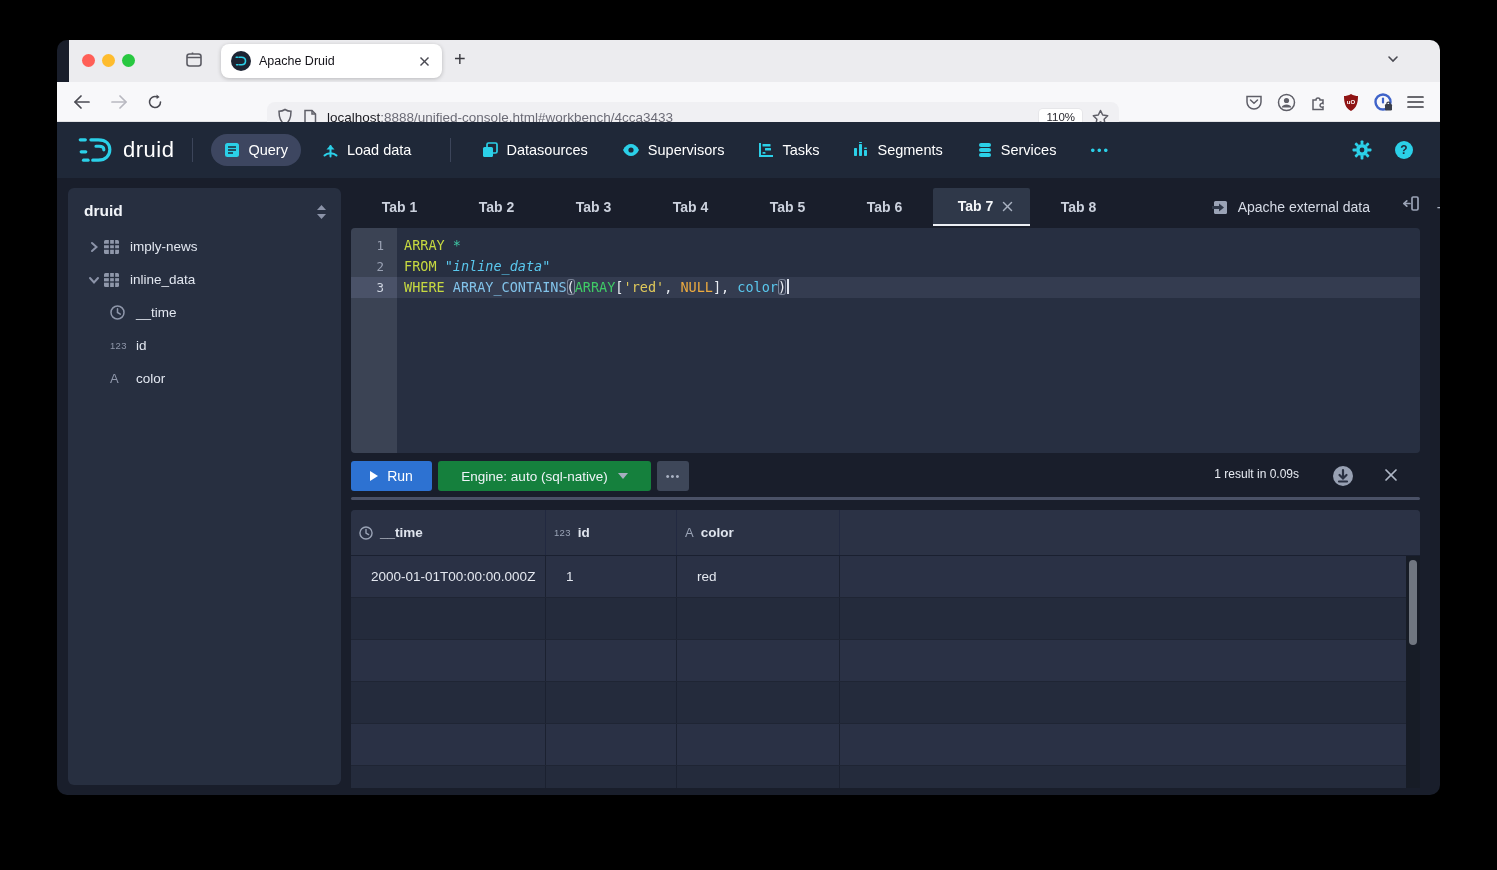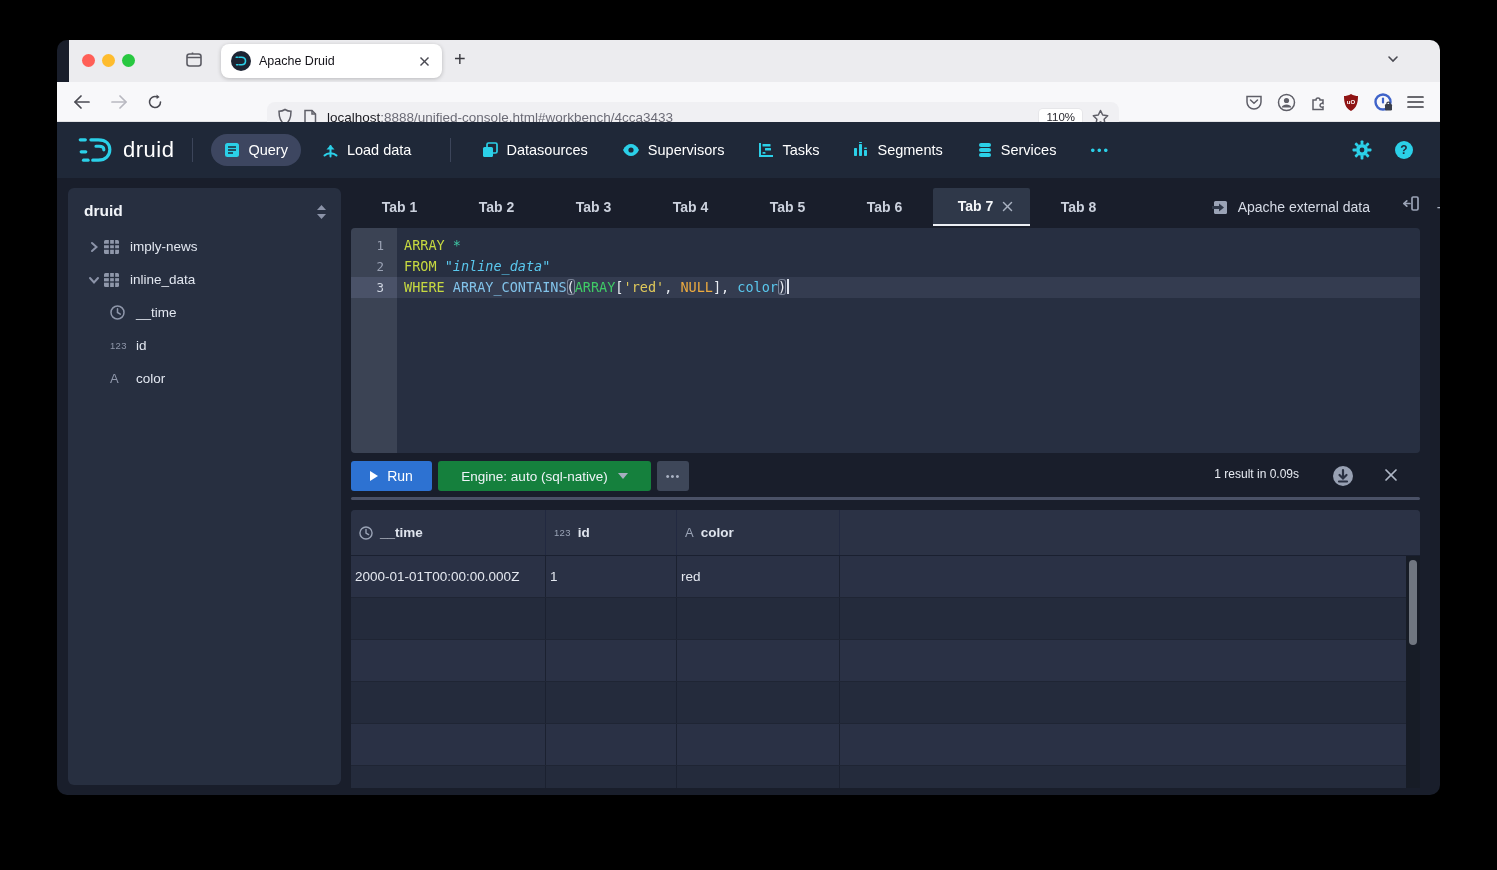--- a/index.html
+++ b/index.html
@@ -103,21 +103,21 @@
   
   .results { position:absolute; left:294px; top:470px; width:1069px; height:278px; background:#242b3c;
              border-radius:4px 4px 0 0; overflow:hidden; font-size:13.5px; }
   .thead { display:flex; height:46px; background:#2b3245; border-bottom:1px solid #1a2030; }
   .hcell { display:flex; align-items:center; gap:7px; padding-left:8px; color:#dfe4ed; font-weight:bold;
            border-right:1px solid #222940; }
   .hcell .cicon { display:flex; color:#9aa3b5; }
   .hcell .glyph-num, .hcell .glyph-str { width:auto; color:#9aa3b5; font-weight:normal; }
   .trow { display:flex; height:42px; border-bottom:1px solid #1f2534; }
   .trow.odd { background:#2a3145; } .trow.even { background:#242b3c; }
-  .tcell { display:flex; align-items:center; padding-left:4px; color:#e4e8f0; border-right:1px solid #1b2130; overflow:hidden; white-space:nowrap; }
+  .tcell { display:flex; align-items:center; padding-left:20px; color:#e4e8f0; border-right:1px solid #1b2130; overflow:hidden; white-space:nowrap; }
   .c0 { width:195px; flex:none; } .c1 { width:131px; flex:none; } .c2 { width:163px; flex:none; }
   .c3 { flex:1; border-right:none; }
   .vscroll { position:absolute; right:0; top:46px; bottom:0; width:14px; background:#171c26; }
   .vthumb { position:absolute; left:3px; top:4px; width:8px; height:85px; background:#70767f; border-radius:4px; }
 
   svg { display:block; }
 </style>
 </head>
 <body>
 

